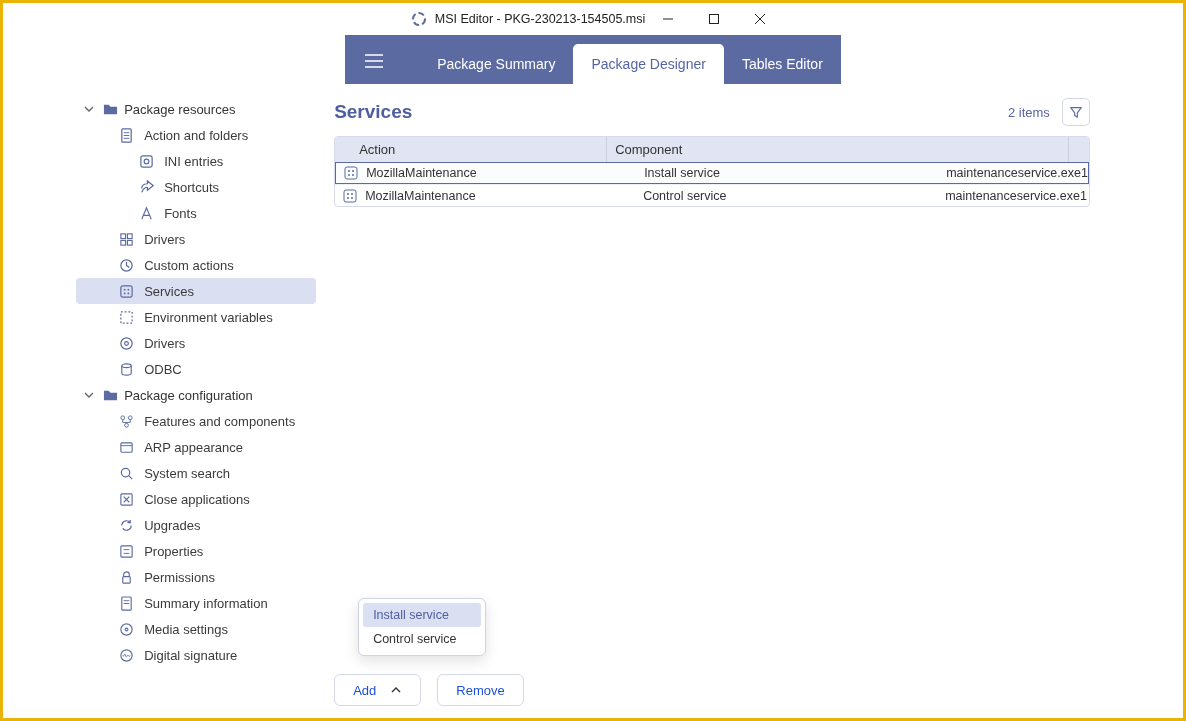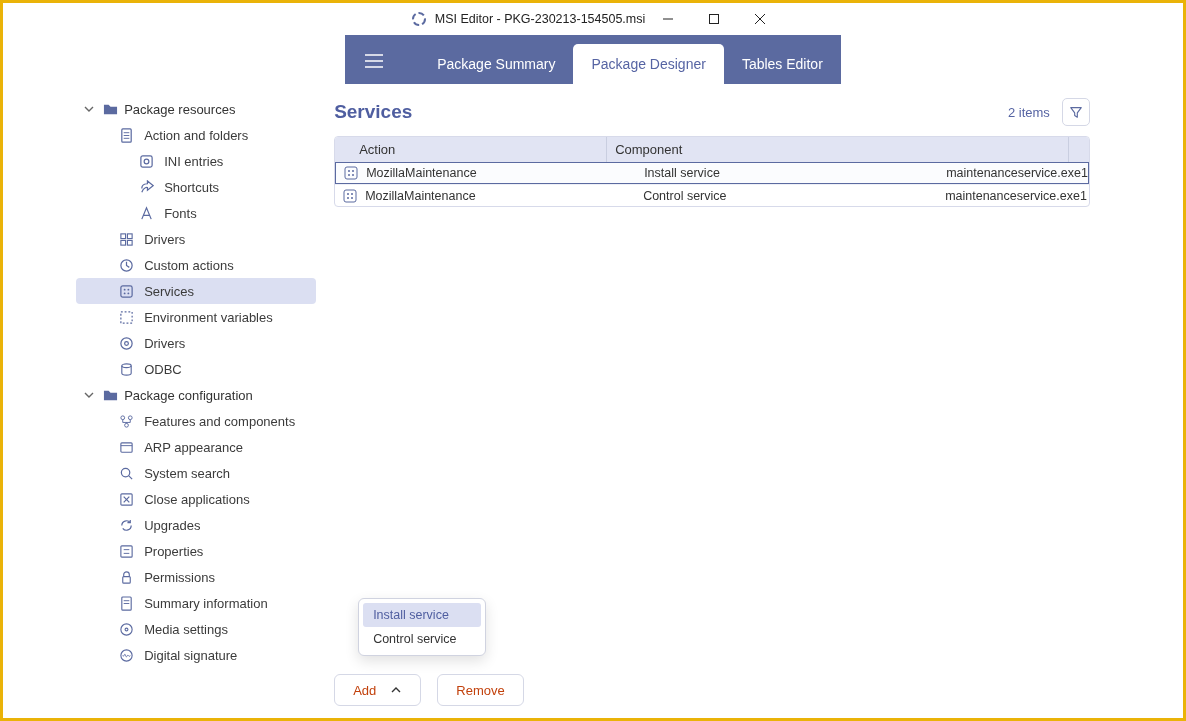--- a/index.html
+++ b/index.html
@@ -54,21 +54,21 @@
 .trow .col-svc { width: 300px; display: flex; align-items: center; gap: 8px; }
 .trow .col-act { width: 256px; }
 .trow .col-cmp { flex: 1; padding-left: 46px; }
 .row-icon { width: 14px; height: 14px; display:flex; align-items:center; justify-content:center; color:#5b6aa0;}
 
 .popup { position: absolute; background: #fff; border: 1px solid #d0d3e0; border-radius: 6px; box-shadow: 0 5px 14px rgba(0,0,0,.12); padding: 4px; width: 128px; }
 .popup .pitem { height: 24px; display: flex; align-items: center; padding: 0 10px; border-radius: 3px; font-size: 12.5px; cursor: pointer; }
 .popup .pitem.hl { background: #dbdff2; color:#4f5ea0;}
 
 .footer { margin-top: auto; display: flex; gap: 16px; padding-top: 10px; }
-.btn { height: 32px; border: 1px solid #d5d8e6; border-radius: 6px; background: #fff; display: flex; align-items: center; padding: 0 18px; font-size: 13px; cursor: pointer; gap: 14px; color:#c2410c;}
+.btn { height: 32px; border: 1px solid #d5d8e6; border-radius: 6px; background: #fff; display: flex; align-items: center; padding: 0 18px; font-size: 13px; cursor: pointer; gap: 14px; color:#1d4ed8;}
 
 .main-wrap { position: relative; flex:1; display:flex; flex-direction:column; min-height:0;}
 </style>
 </head>
 <body>
 
 <div class="window">
 
   <div class="titlebar">
     <span class="app-icon">

